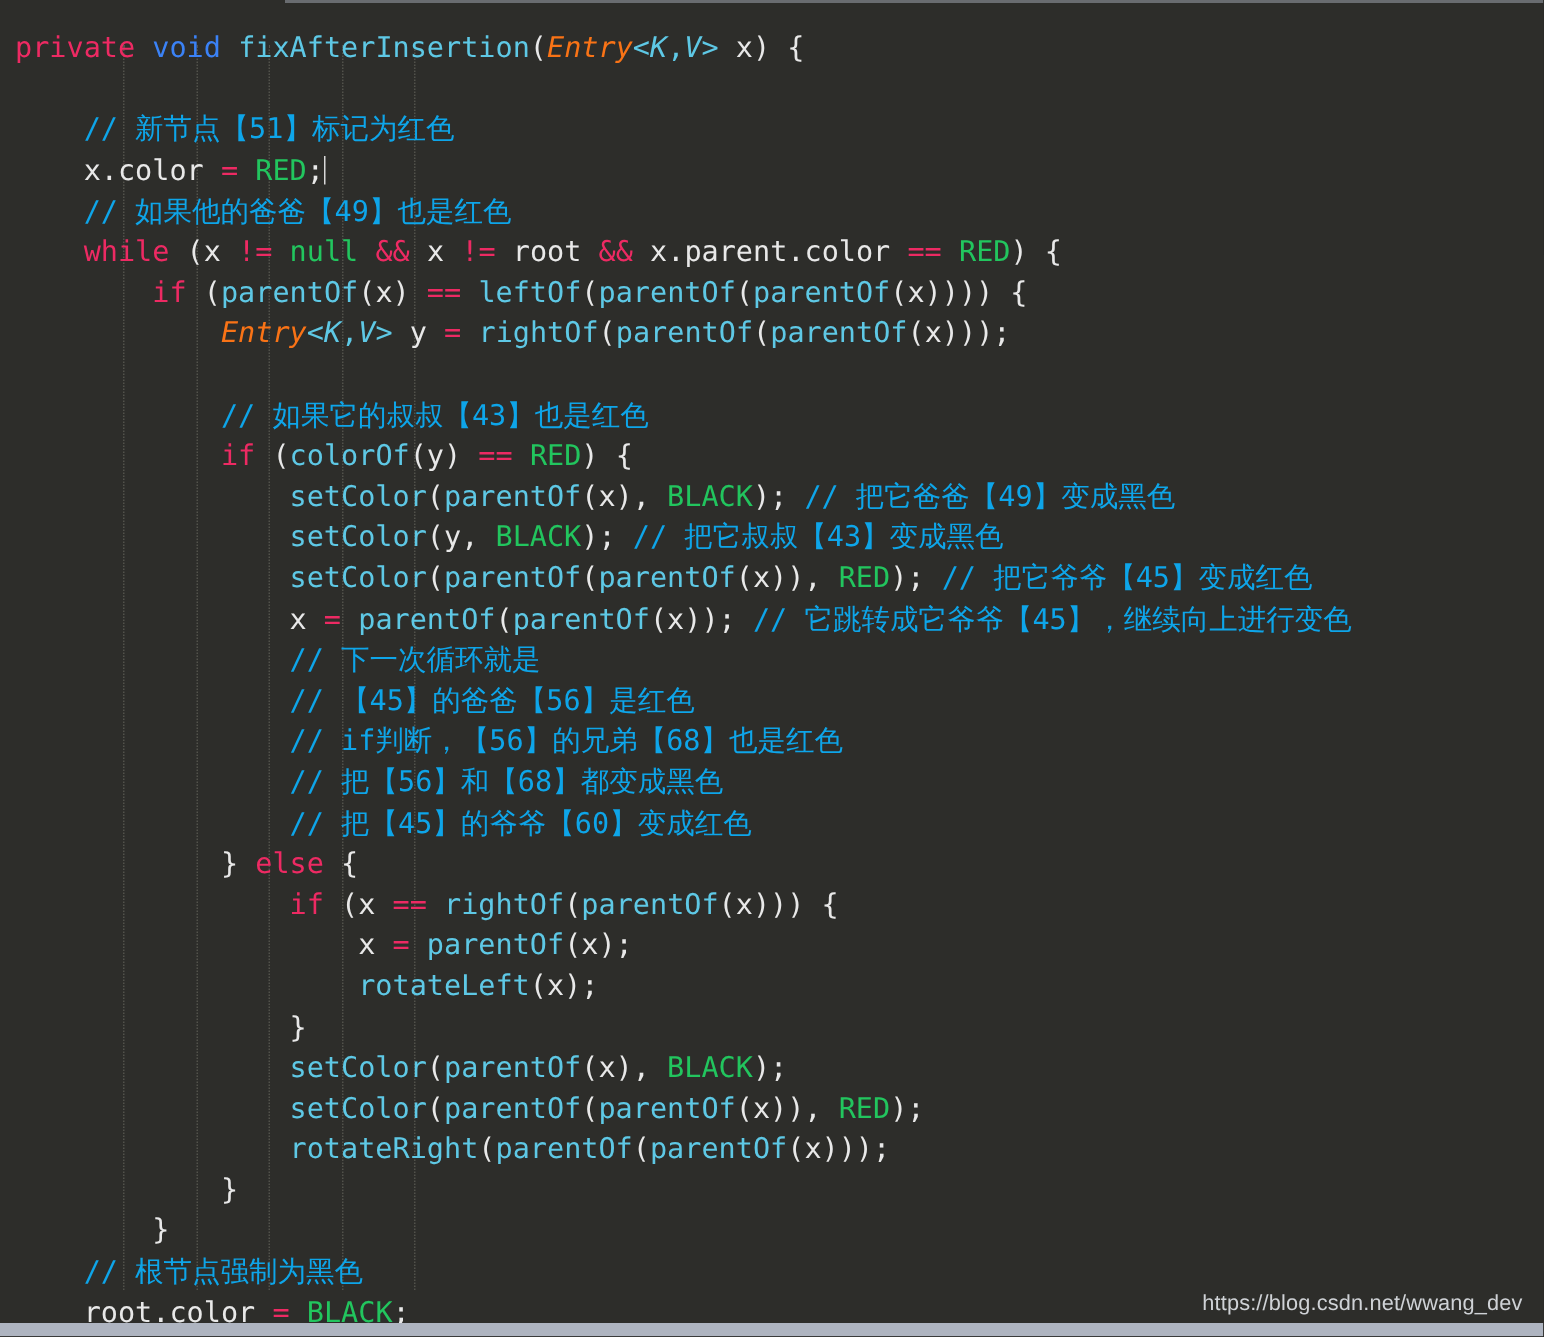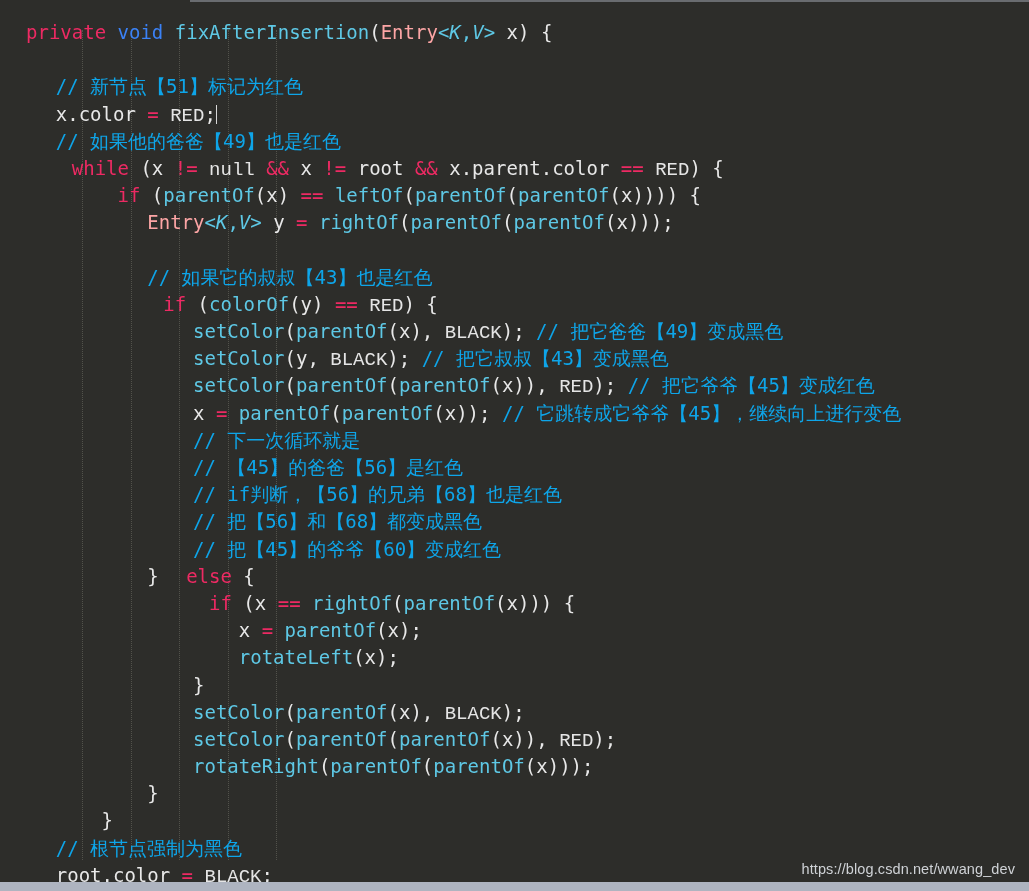--- a/index.html
+++ b/index.html
@@ -54,27 +54,27 @@
     color: #e6e6e6;
     letter-spacing: 0px;
     -webkit-font-smoothing: antialiased;
   }
   .line {
     height: 27.2px;
     padding-left: 10px;
     position: relative;
   }
   
-  .kw   { color: #ed2a63; margin-left: 16px; }   
+  .kw   { color: #ed2a63; }   
   .ty   { color: #3b82f6; }   
   .fn   { color: #5ec8e5; }   
-  .cls  { color: #fca5a5; }
+  .cls  { color: #f97316; font-style: italic; }
   .gen  { color: #5ec8e5; font-style: italic; }
   .op   { color: #ed2a63; }   
-  .const{ color: #e5e5e5; font-family: Liberation Mono, monospace; }   
+  .const{ color: #22c55e; }   
   .pl   { color: #e8e8e8; }   
   .cmt  { color: #0ea5e9; }
   .caret {
     display: inline-block;
     width: 1px;
     height: 19px;
     background: #d8d8d8;
     vertical-align: -3px;
     margin: 0 0 0 0;
   }

